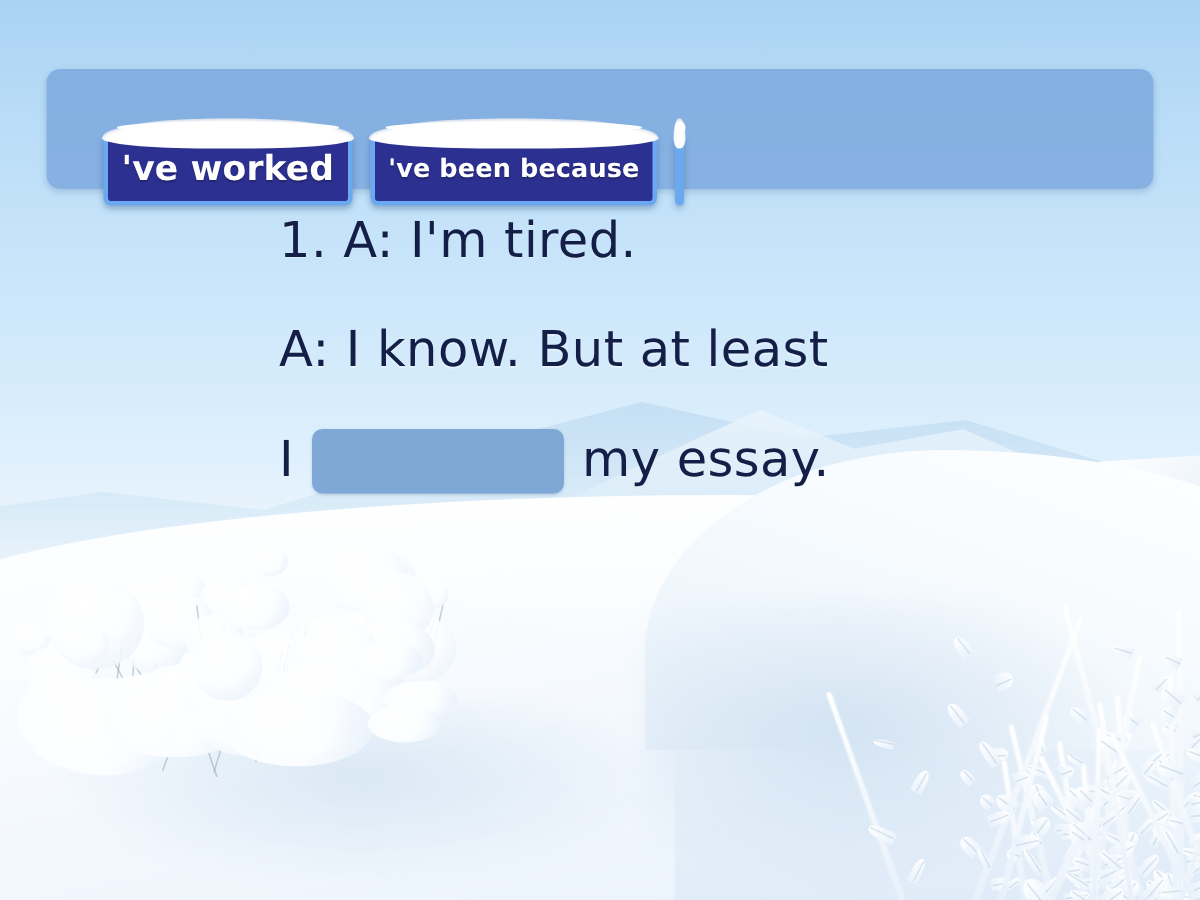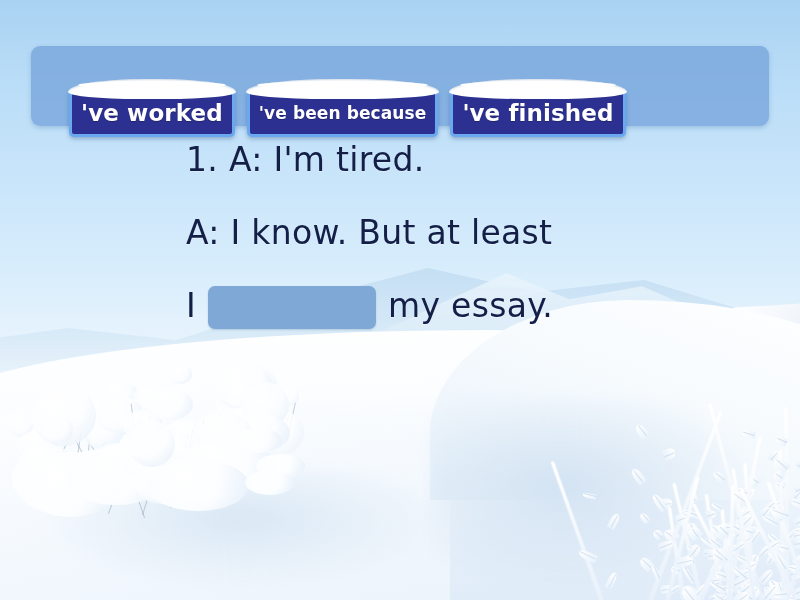--- a/index.html
+++ b/index.html
@@ -459,21 +459,20 @@
         <div class="tile big">
           <div class="snowcap"></div>
           <span class="tile-label">'ve worked</span>
         </div>
         <div class="tile small">
           <div class="snowcap"></div>
           <span class="tile-label">'ve been because</span>
         </div>
         <div class="tile big">
           <div class="snowcap"></div>
-          <span class="tile-label">'ve finished</span>
         </div>
       </div>
   </div>
 
   <div id="sentence">
       <div class="line">
         <span class="txt">1. A: I'm tired.</span>
       </div>
       <div class="line">
         <span class="txt">A: I know. But at least</span>

